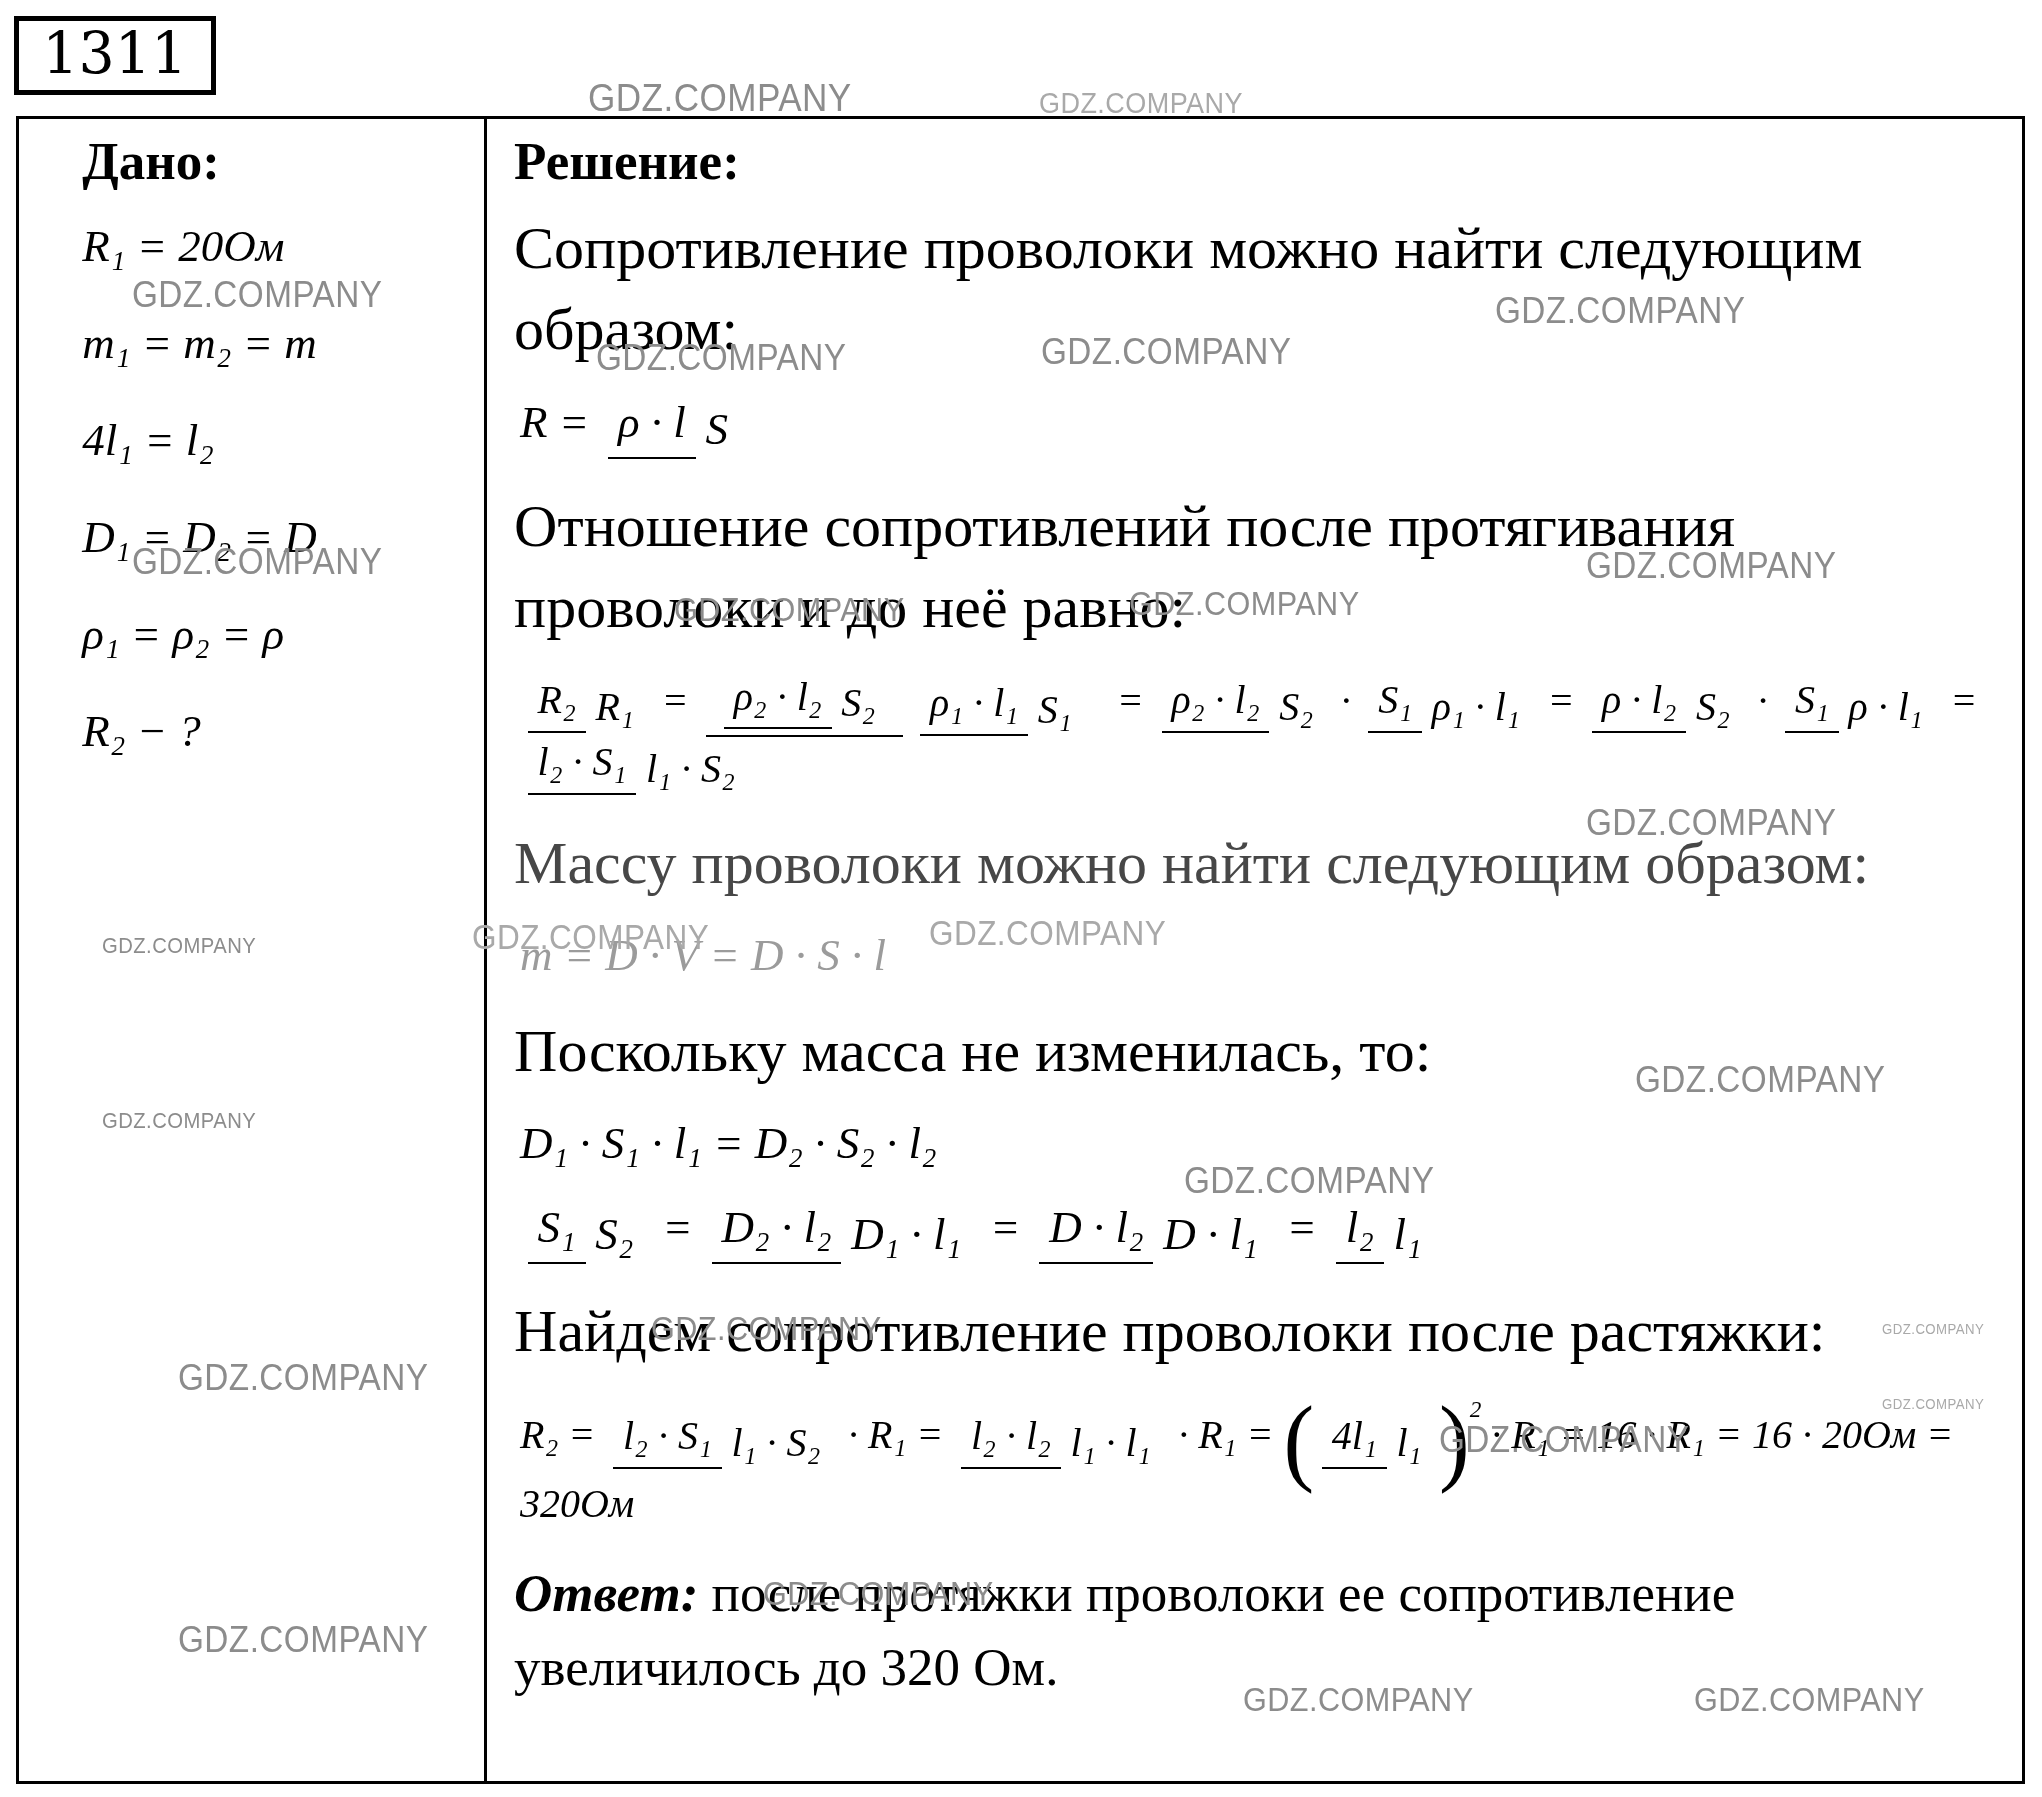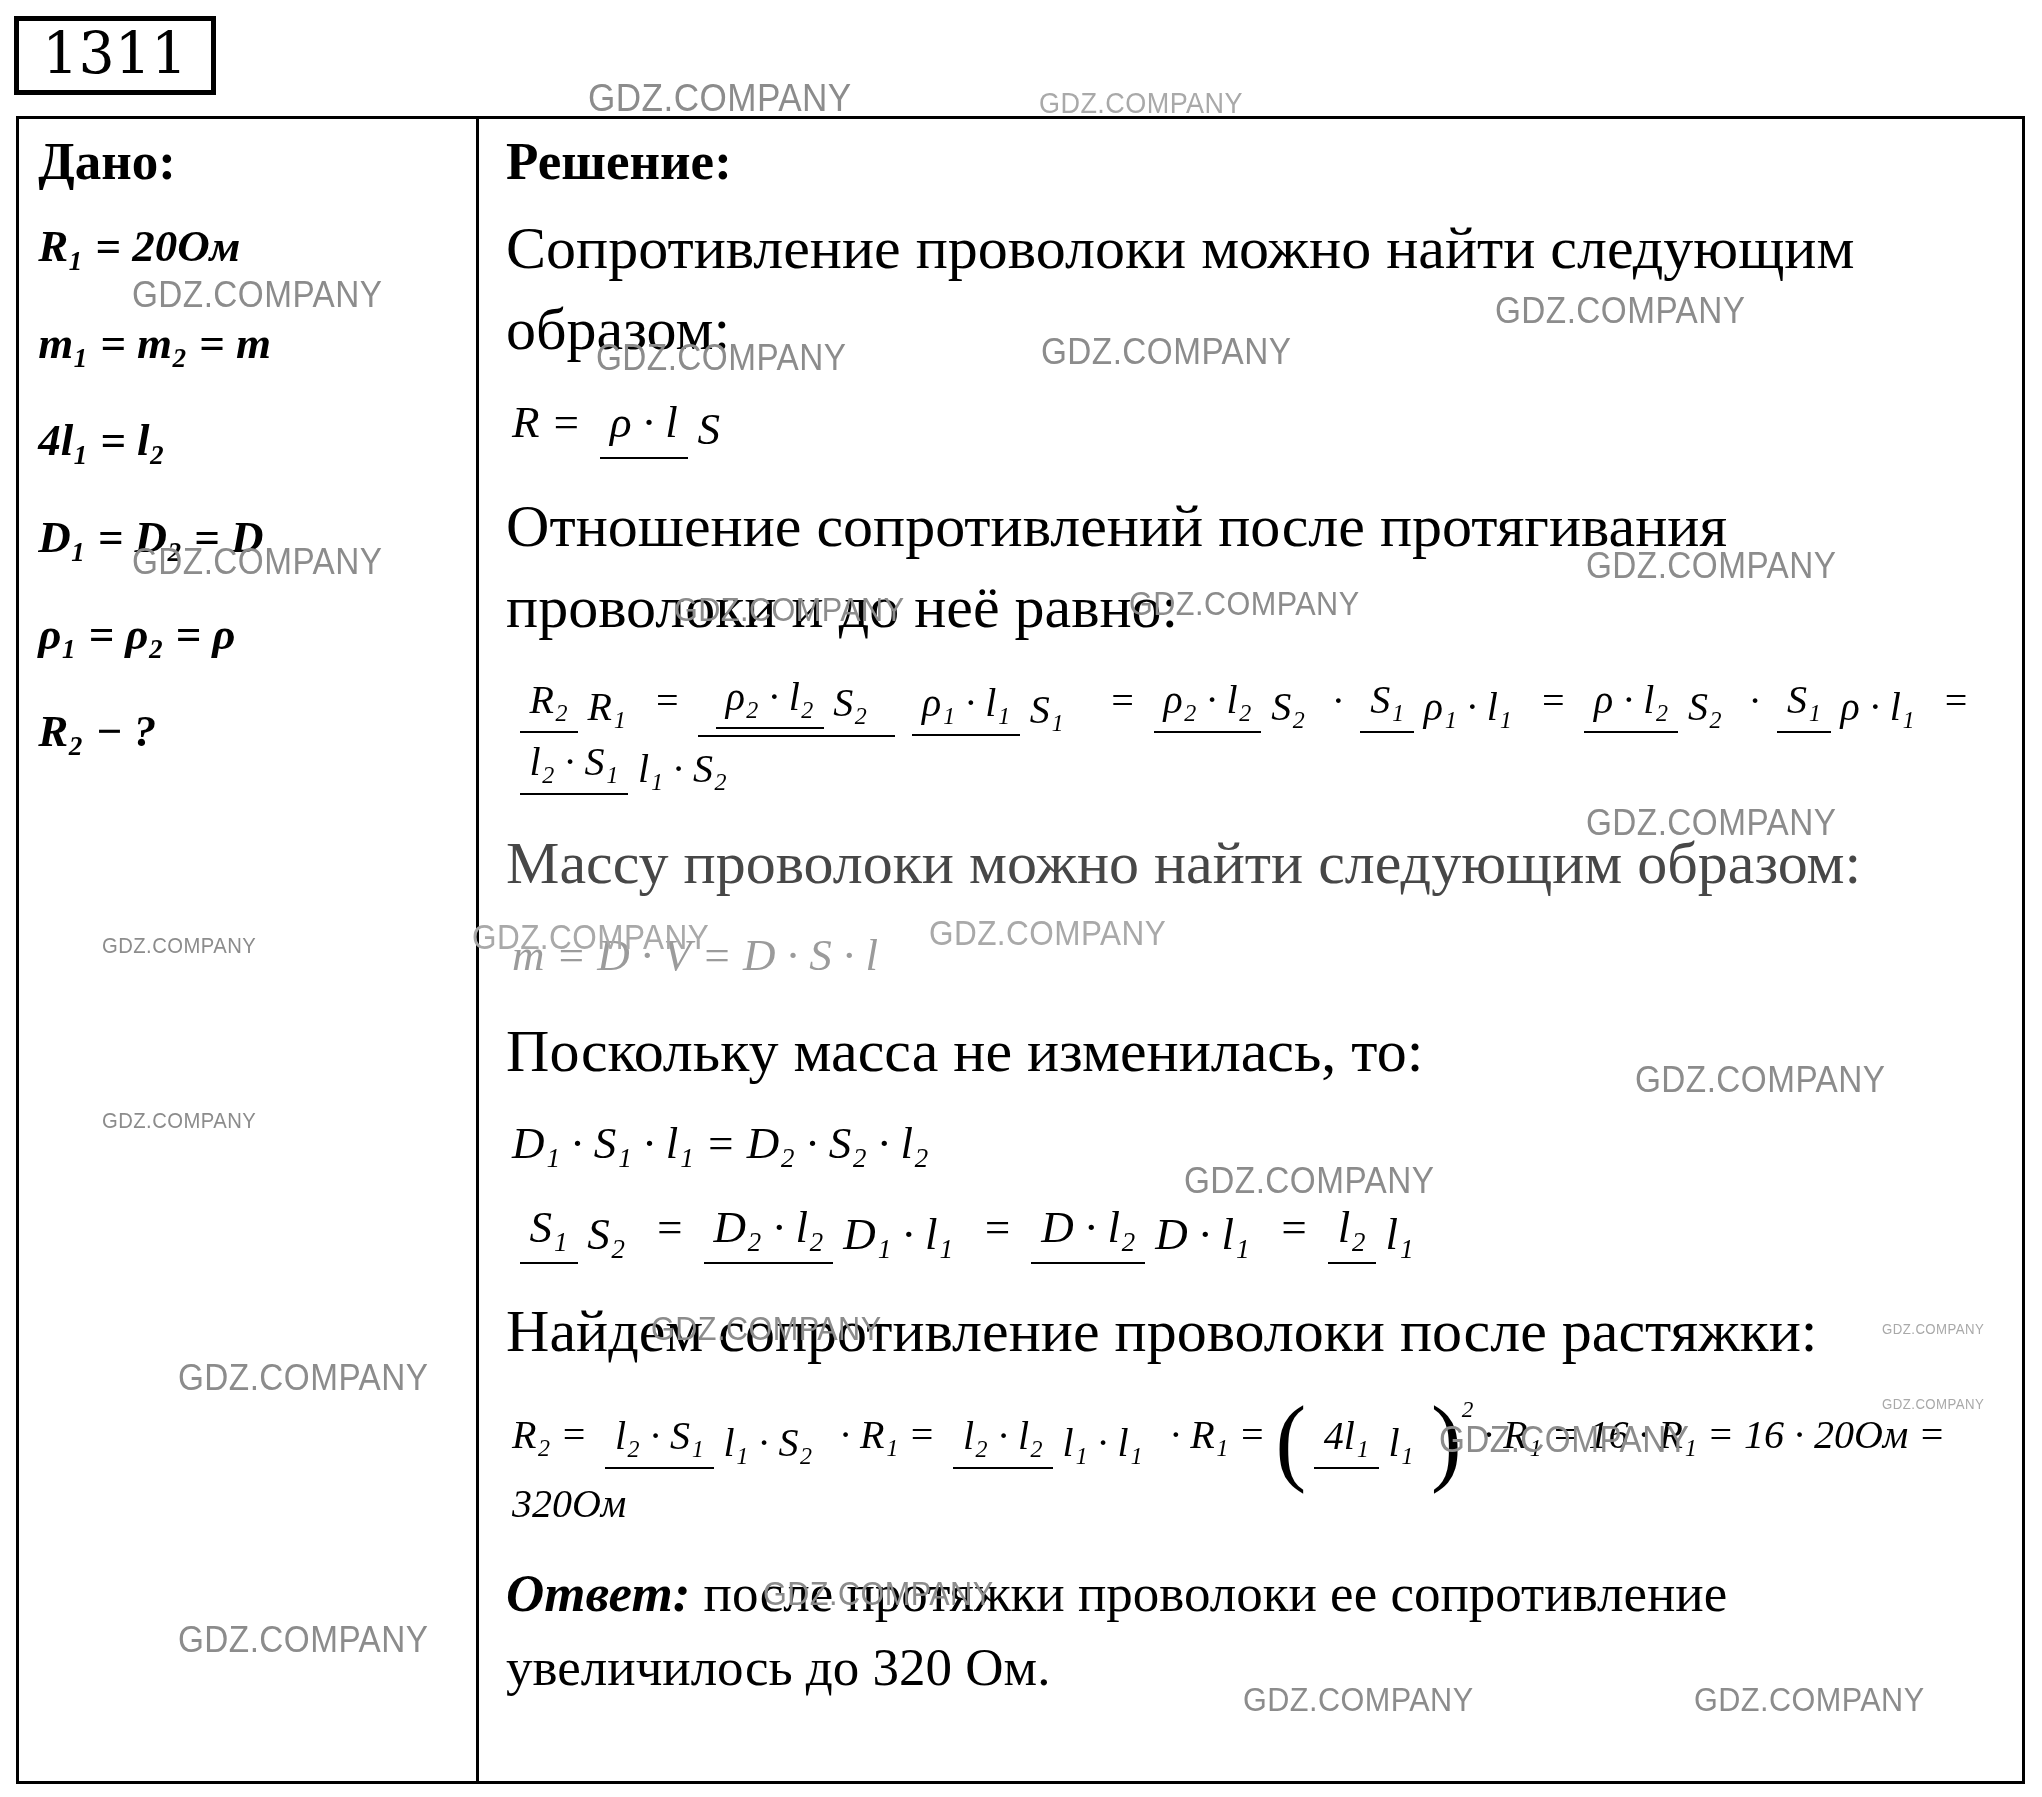--- a/index.html
+++ b/index.html
@@ -10,27 +10,27 @@
   .badge {
     position:absolute; left:13.7px; top:15.7px; border:5.9px solid #000;
     padding:0px 23.5px 3.9px; font-size:57px; font-weight:normal; line-height:1.15;
     font-family:"DejaVu Serif","Liberation Serif",serif; background:#fff; z-index:3;
   }
   .main-box {
     position:absolute; left:15.7px; top:116px; width:2009px; height:1668px;
     border:3.9px solid #000; box-sizing:border-box; display:flex; z-index:1;
   }
   .col-given {
-    width:460px; border-right:3.9px solid #000; box-sizing:border-box;
-    padding:11.8px 17.6px 0 19.6px; flex:none;
+    width:424px; border-right:3.9px solid #000; box-sizing:border-box;
+    padding:11.8px 17.6px 0 19.6px; flex:none;margin-left:44px;
   }
   .col-solution { flex:1; padding:11.8px 21.6px 0 27.4px; box-sizing:border-box; }
 
   .given-title { font-size:53px; font-weight:bold; margin:0 0 29px; }
-  .given-line { font-size:45px; font-style:italic; margin:0 0 45px;font-weight:bold; }
+  .given-line { font-size:45px; font-style:italic; margin:0 0 45px; }
 
   .sol-title { font-size:53px; font-weight:bold; margin:0 0 17.6px; }
   .para { font-size:60px; margin:15.7px 0 13.7px; max-width:1568px; line-height:1.35; }
   .para.p2 { max-width:1549px; }
 
   .formula {
     font-size:45px; font-style:italic; margin:23.5px 0 27.4px 5.9px; line-height:1.25;
   }
   .formula.compact { font-size:40px; }
   .frac {

